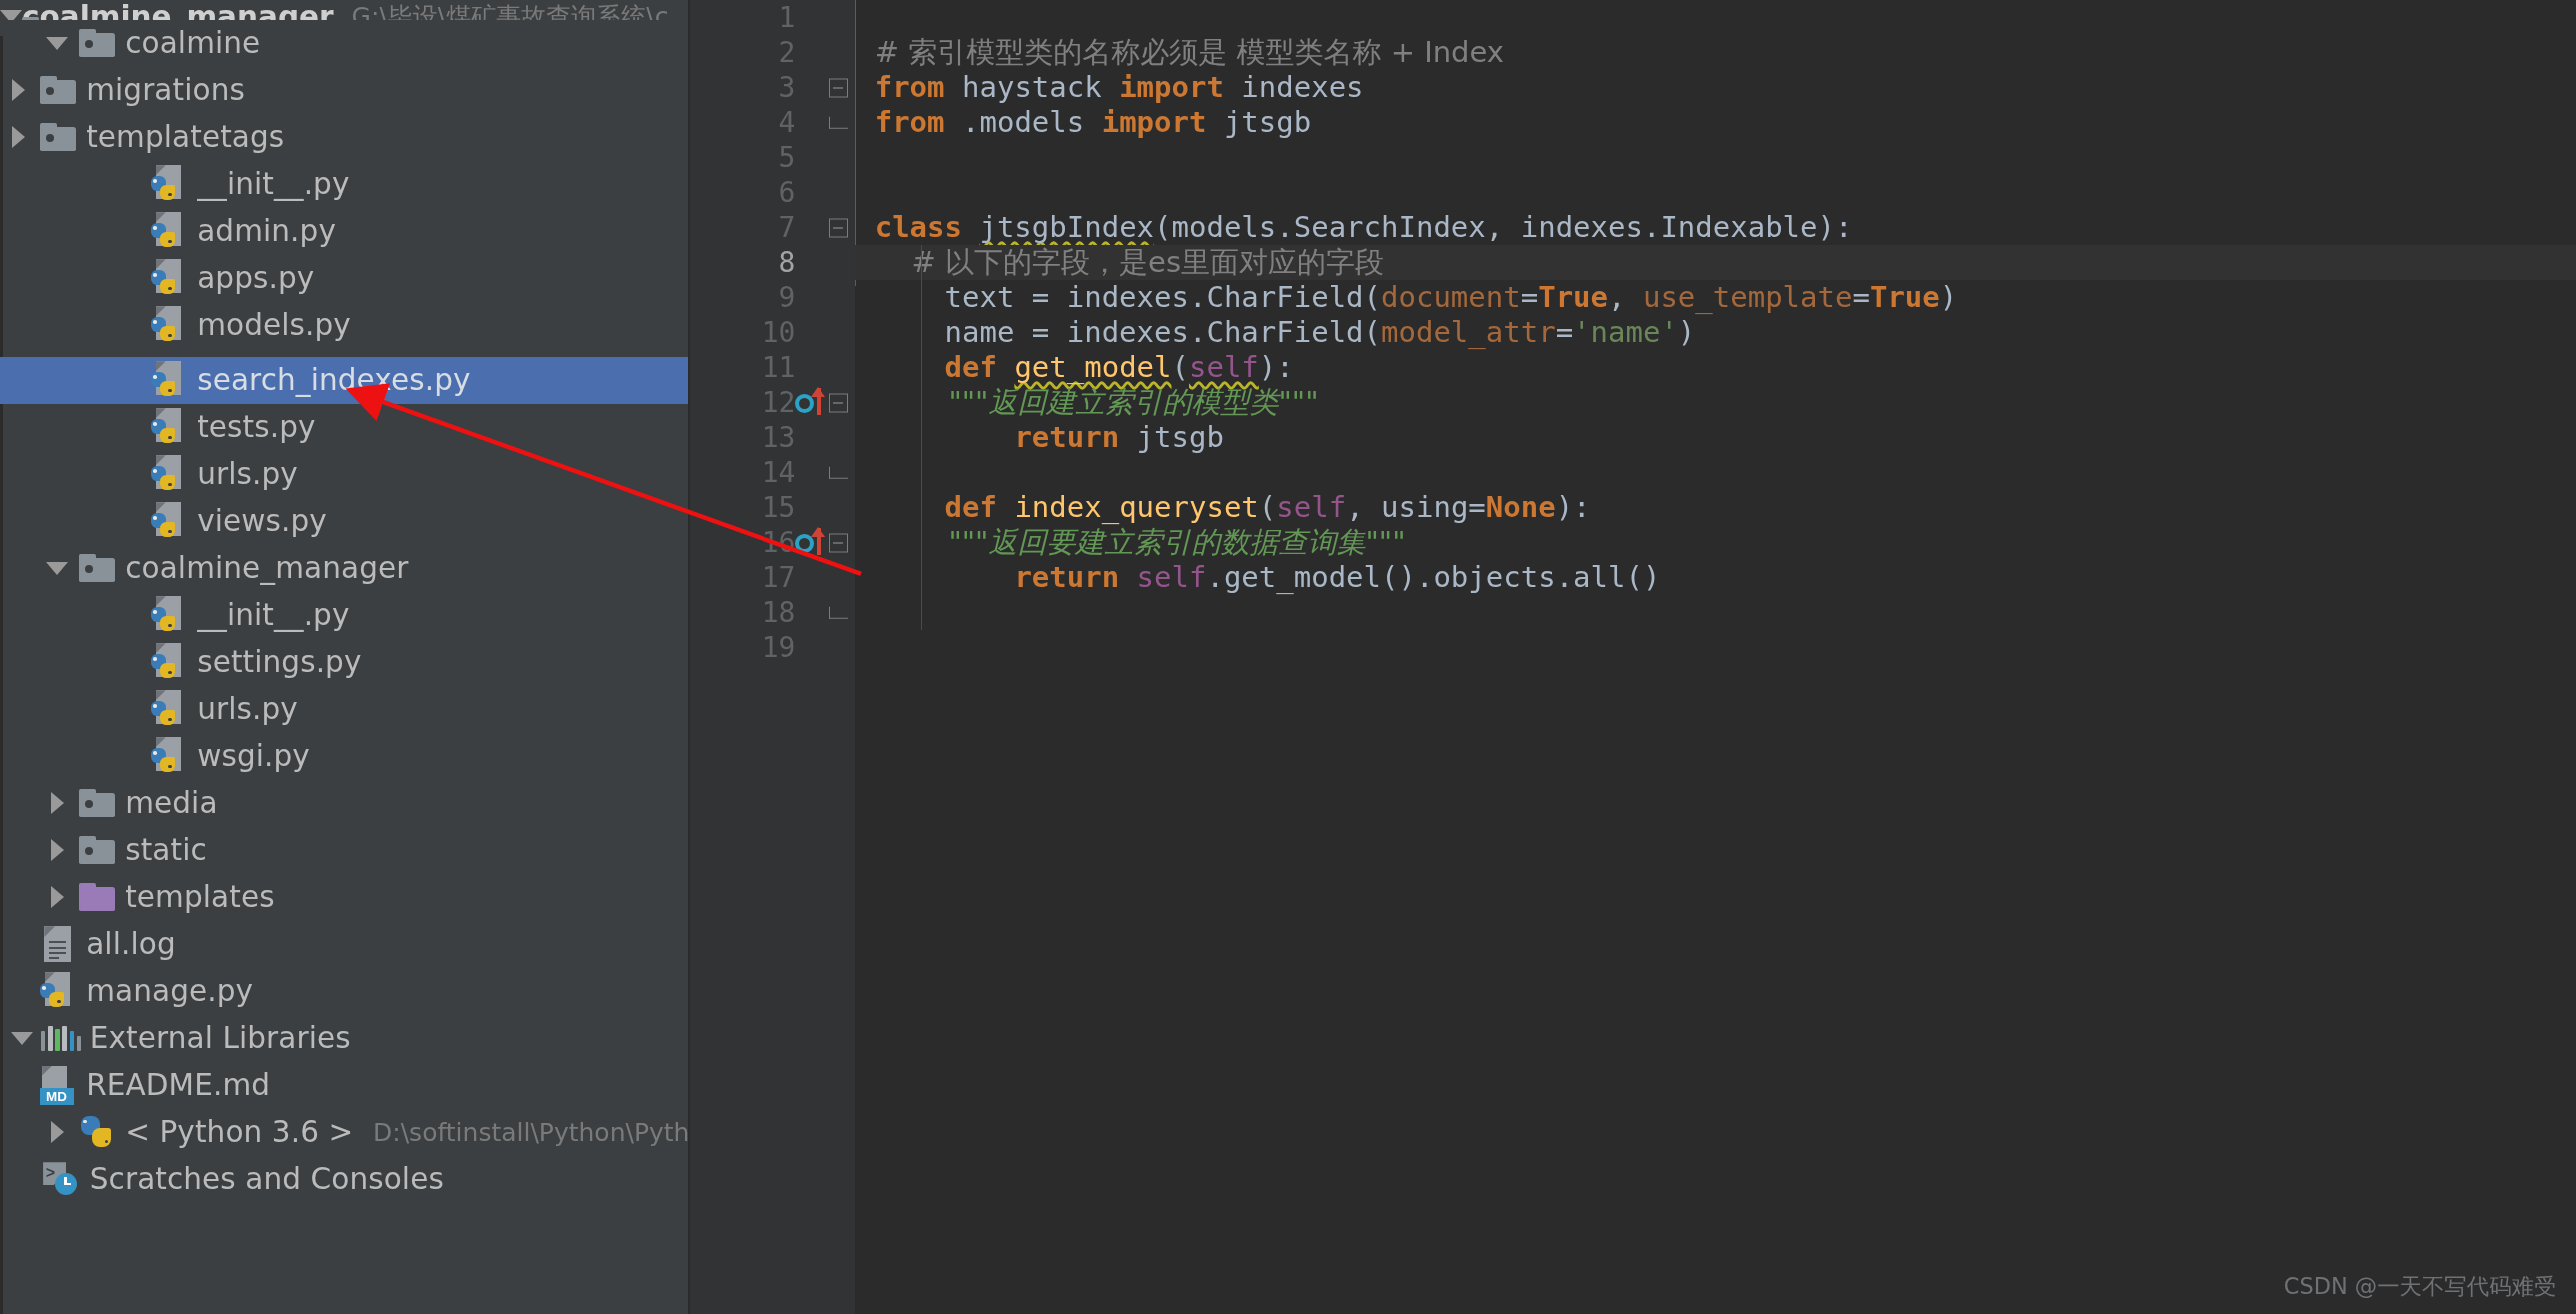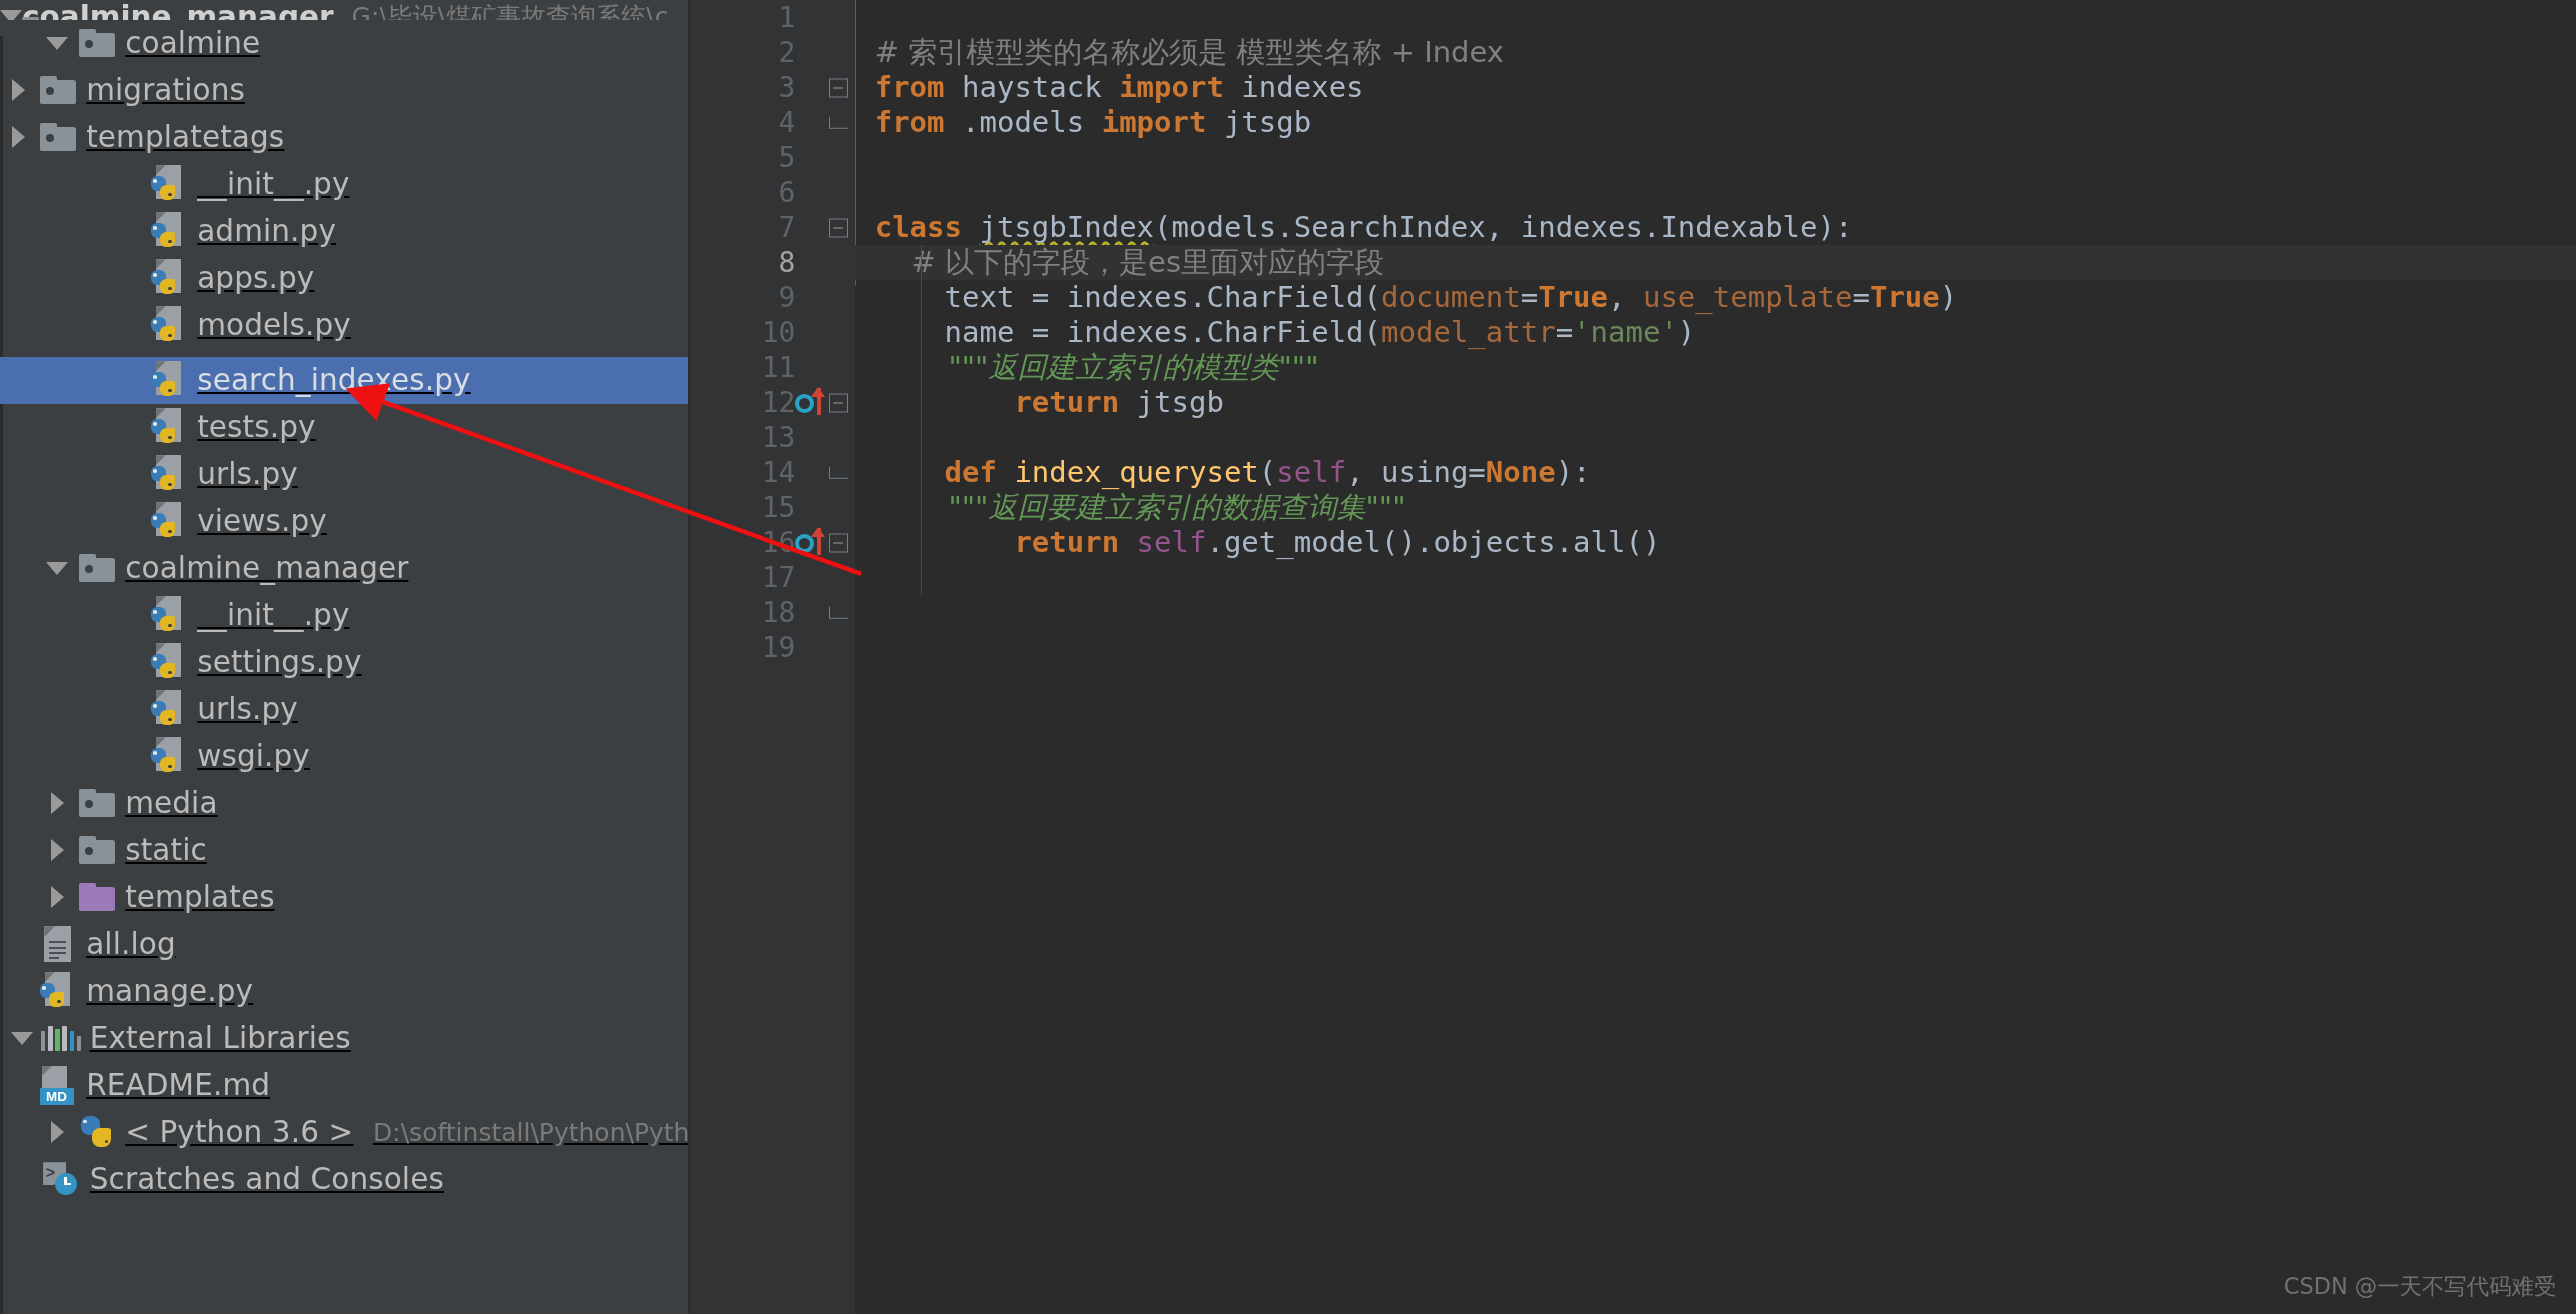--- a/index.html
+++ b/index.html
@@ -13,21 +13,21 @@
   #app { position: relative; width: 2576px; height: 1314px; display: flex; }
 
   
   #sidebar {
     position: relative;
     width: 690px; height: 1314px;
     background: #3c3f41;
     overflow: hidden;
     flex: 0 0 690px;
   }
-  #tree { position: relative; padding-top: 0; text-decoration: underline; }
+  #tree { position: relative; padding-top: 0; }
   .row {
     position: relative;
     height: 47px;
     display: flex;
     align-items: center;
     white-space: nowrap;
     color: #bbbbbb;
     font-size: 29.5px;
     line-height: 47px;
   }
@@ -873,20 +873,21 @@
     <div class="code-row"></div>
         <div class="code-row"><span class="cmt cjk"># 索引模型类的名称必须是 模型类名称 + Index</span></div>
         <div class="code-row"><span class="kw">from </span><span class="plain">haystack </span><span class="kw">import </span><span class="plain">indexes</span></div>
         <div class="code-row"><span class="kw">from </span><span class="plain">.models </span><span class="kw">import </span><span class="plain">jtsgb</span></div>
         <div class="code-row"></div>
         <div class="code-row"></div>
         <div class="code-row"><span class="kw">class </span><span class="plain sq-y">jtsgbIndex</span><span class="plain">(models.SearchIndex, indexes.Indexable):</span></div>
         <div class="code-row cur"><span class="guide g1"></span><span class="cmt cjk">    # 以下的字段，是es里面对应的字段</span></div>
         <div class="code-row"><span class="guide g1"></span><span class="plain">    text = indexes.CharField(</span><span class="kwarg">document</span><span class="plain">=</span><span class="kw">True</span><span class="plain">, </span><span class="kwarg">use_template</span><span class="plain">=</span><span class="kw">True</span><span class="plain">)</span></div>
         <div class="code-row"><span class="guide g1"></span><span class="plain">    name = indexes.CharField(</span><span class="kwarg">model_attr</span><span class="plain">=</span><span class="str">'name'</span><span class="plain">)</span></div>
+        <div class="code-row"><span class="guide g1"></span><span class="plain">    </span><span class="kw">def </span><span class="fn sq-y">get_model</span><span class="plain">(</span><span class="self sq-y">self</span><span class="plain">):</span></div>
         <div class="code-row"><span class="guide g1"></span><span class="doc cjk">        """返回建立索引的模型类"""</span></div>
         <div class="code-row"><span class="guide g1"></span><span class="plain">        </span><span class="kw">return </span><span class="plain">jtsgb</span></div>
         <div class="code-row"><span class="guide g1"></span></div>
         <div class="code-row"><span class="guide g1"></span><span class="plain">    </span><span class="kw">def </span><span class="fn">index_queryset</span><span class="plain">(</span><span class="self">self</span><span class="plain">, using=</span><span class="kw">None</span><span class="plain">):</span></div>
         <div class="code-row"><span class="guide g1"></span><span class="doc cjk">        """返回要建立索引的数据查询集"""</span></div>
         <div class="code-row"><span class="guide g1"></span><span class="plain">        </span><span class="kw">return </span><span class="self">self</span><span class="plain">.get_model().objects.all()</span></div>
         <div class="code-row"><span class="guide g1"></span></div>
       </div>
   </div>
 

